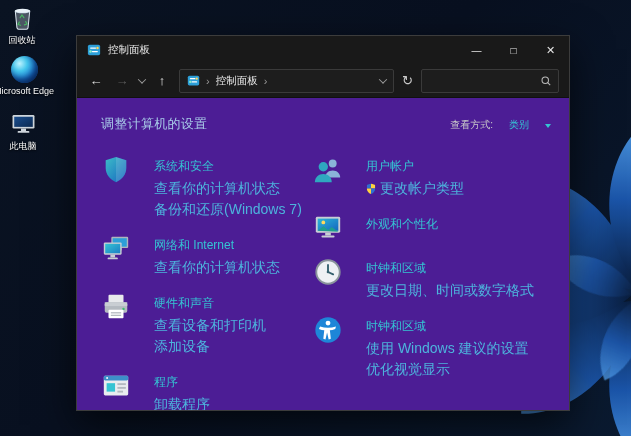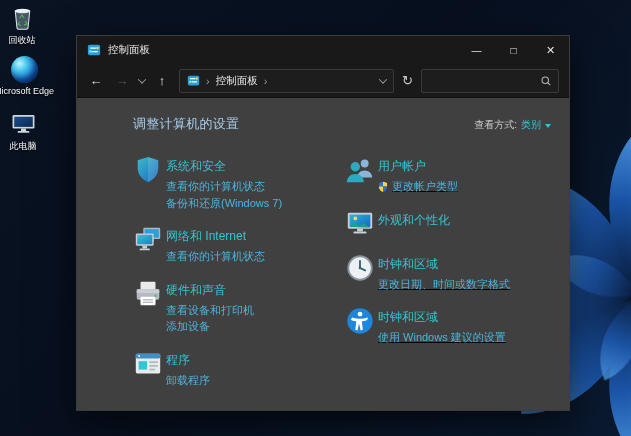--- a/index.html
+++ b/index.html
@@ -48,39 +48,39 @@
   .crumb-sep{color:#9a9a9a;font-size:11px;}
   #breadcrumb .chev{margin-left:auto;}
   .refresh{font-size:13px;color:#c8c8c8;cursor:pointer;}
   #searchbox{width:138px;height:24px;background:#1d1d1d;border:1px solid #3a3a3a;border-radius:2px;
              display:flex;align-items:center;padding:0 6px;flex:none;}
   #searchbox input{flex:1;min-width:0;background:transparent;border:none;outline:none;color:#ddd;font-size:10.5px;
                    font-family:"Liberation Sans","DejaVu Sans",sans-serif;}
   #searchbox svg{width:12px;height:12px;flex:none;}
 
   
-  #content{flex:1;background:#404040;padding:17px 18px 0 56px;overflow:hidden;}
+  #content{flex:1;background:#4c1d95;padding:17px 18px 0 24px;overflow:hidden;}
   #content-header{display:flex;align-items:baseline;margin-bottom:22px;}
   #page-heading{font-size:13px;font-weight:400;color:var(--header);letter-spacing:.3px;}
-  #view-by{margin-left:auto;font-size:10px;display:flex;align-items:center;gap:4px;}
+  #view-by{margin-left:auto;font-size:10px;display:flex;align-items:center;gap:16px;}
   #view-by .vb-label{color:var(--muted);}
   #view-by .vb-value{color:var(--accent);cursor:pointer;}
   .tri{width:0;height:0;border-left:3.5px solid transparent;border-right:3.5px solid transparent;
        border-top:4.5px solid var(--accent);display:inline-block;margin-top:2px;}
 
   #cols{display:flex;}
   .col-left{width:212px;flex:none;}
-  .col-right{width:230px;flex:none;text-decoration:underline;}
-  .cat{display:flex;gap:3px;margin-bottom:14px;}
+  .col-right{width:230px;flex:none;}
+  .cat{display:flex;gap:23px;margin-bottom:14px;}
   .cat-icon{width:30px;height:30px;flex:none;cursor:pointer;}
   .cat-icon svg{width:30px;height:30px;display:block;}
   .cat-body{padding-top:1px;}
   .cat-title{display:inline-block;font-size:12px;color:var(--accent);text-decoration:none;
              margin-bottom:3px;cursor:pointer;}
-  .cat-link{display:flex;align-items:center;gap:4px;font-size:11px;line-height:1.5;color:var(--link);
+  .cat-link{display:flex;align-items:center;gap:4px;font-size:14px;line-height:1.5;color:var(--link);
             text-decoration:none;cursor:pointer;}
   .cat-link svg{width:10px;height:11px;flex:none;}
 </style>
 </head>
 <body>
 
 <div id="screen">
 
   <svg id="bloom" width="420" height="420" viewBox="0 0 420 420">
     <defs>
@@ -361,20 +361,21 @@
             <span class="cat-icon">
               <svg viewBox="0 0 32 32">
                 <circle cx="16" cy="16" r="13.5" fill="#1e86d8"></circle>
                 <circle cx="16" cy="8.6" r="2.6" fill="#fff"></circle>
                 <path d="M7.5 12.2c5.6 2 11.4 2 17 0l-.8 2.6c-2 .8-4 1.3-5.7 1.5l1 9-2.3.8-1.7-7.4-1.7 7.4-2.3-.8 1-9c-1.7-.2-3.7-.7-5.7-1.5z" fill="#fff"></path>
               </svg>
             </span>
             <div class="cat-body">
               <a class="cat-title">时钟和区域</a>
               <a class="cat-link">使用 Windows 建议的设置</a>
+              <a class="cat-link">优化视觉显示</a>
             </div>
           </div>
 
         </div>
       </div>
     </div>
   </div>
 </div>
 
 </body></html>

